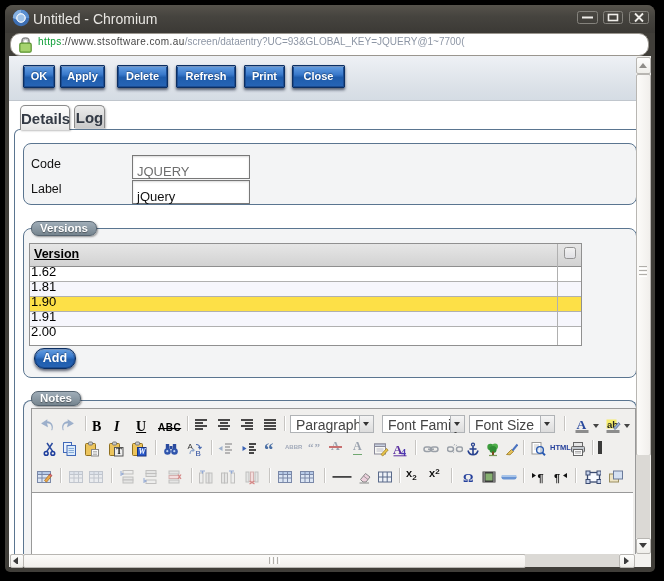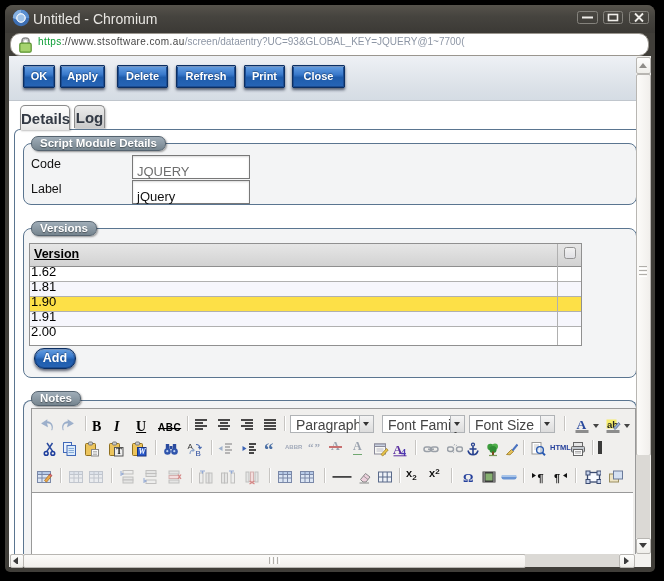--- a/index.html
+++ b/index.html
@@ -99,21 +99,20 @@
   <div class="bluebtn" style="left:117px;top:65px;width:49px;line-height:21px;">Delete</div>
   <div class="bluebtn" style="left:176px;top:65px;width:58px;line-height:21px;">Refresh</div>
   <div class="bluebtn" style="left:244px;top:65px;width:39px;line-height:21px;">Print</div>
   <div class="bluebtn" style="left:292px;top:65px;width:51px;line-height:21px;">Close</div>
 
   <div class="tab" id="tabDetails">Details</div>
   <div class="tab" id="tabLog">Log</div>
   <div class="abs" id="panel"></div>
 
   <div class="fieldset" style="left:23px;top:143px;width:612px;height:60px;"></div>
-  <div class="legend" style="left:31px;top:136px;">Script Module Details</div>
   <div class="flabel" style="left:31px;top:157px;">Code</div>
   <div class="finput" style="left:132px;top:155px;width:112px;color:#6e6e6e;">JQUERY</div>
   <div class="flabel" style="left:31px;top:182px;">Label</div>
   <div class="finput" style="left:132px;top:180px;width:112px;">jQuery</div>
 
   <div class="fieldset" style="left:23px;top:228px;width:612px;height:148px;"></div>
   <div class="legend" style="left:31px;top:221px;">Versions</div>
   <div class="abs" id="vtable">
     <div id="vhead">
         <span style="position:absolute;left:4px;top:3px;font-size:12.5px;font-weight:bold;text-decoration:underline;color:#000;">Version</span>

